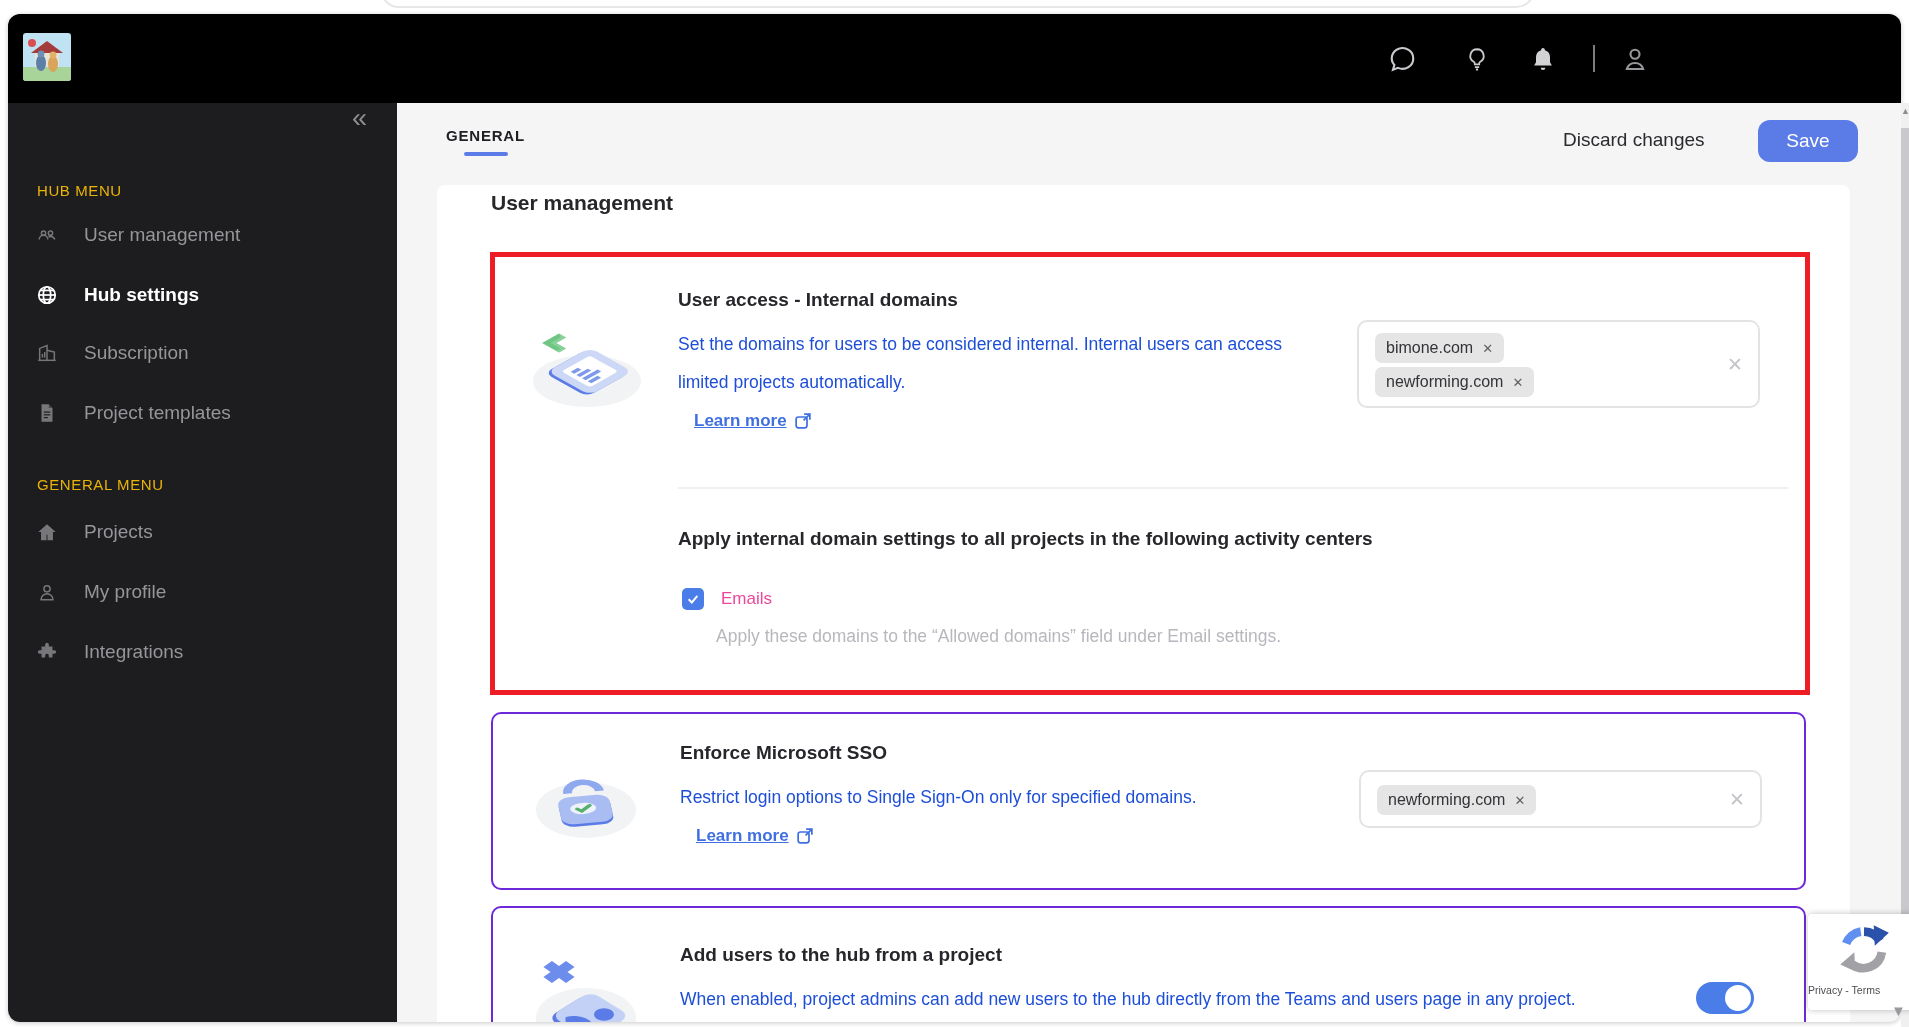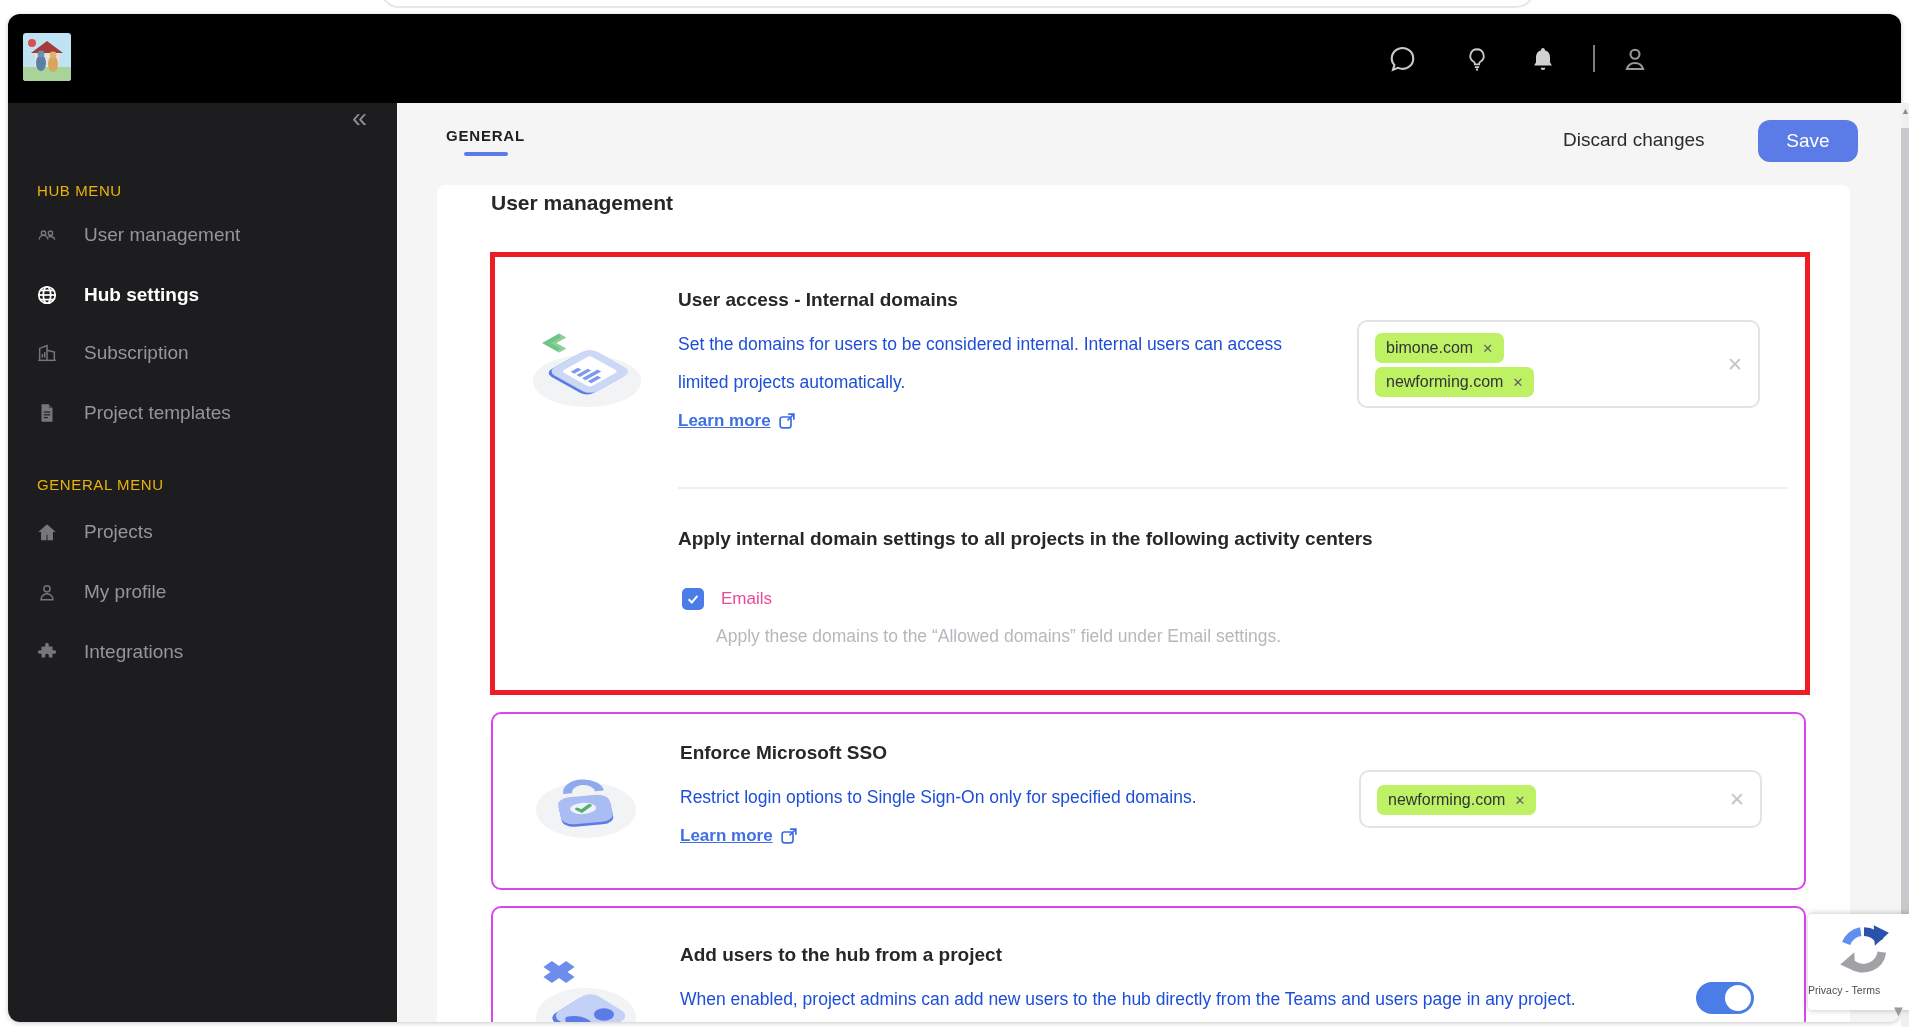--- a/index.html
+++ b/index.html
@@ -42,37 +42,37 @@
   
   .card { position:absolute; left:429px; top:171px; width:1413px; height:837px; background:#fff; border-radius:8px 8px 0 0; }
   .card-title { position:absolute; left:54px; top:6px; font-size:21px; font-weight:bold; color:#26262b; }
 
   .red-box { position:absolute; left:53px; top:67px; width:1320px; height:443px; border:5px solid #ee1c25; pointer-events:none; }
 
   .ill { position:absolute; }
   .sec-title { position:absolute; font-size:19px; font-weight:bold; color:#26262b; }
   .sec-desc { position:absolute; font-size:17.5px; color:#1d4ed8; line-height:38px; }
   .learn { position:absolute; display:flex; align-items:center; gap:8px; color:#3f6fe0; font-size:17px; font-weight:bold; cursor:pointer; }
-  .learn .ltxt { text-decoration:underline; }
+  .learn .ltxt { text-decoration:underline;margin-left:16px; }
   .learn svg { width:16px; height:16px; }
 
   .chip-field { position:absolute; background:#fff; border:2px solid #e3e3e6; border-radius:10px; }
   .chip { position:absolute; display:inline-flex; align-items:center; gap:9px; height:30px; padding:0 11px;
-    background:#bef264; border-radius:7px; font-size:16px; color:#333338; white-space:nowrap; }
+    background:#e5e5e5; border-radius:7px; font-size:16px; color:#333338; white-space:nowrap; }
   .chip .chip-x { font-size:13px; color:#606065; cursor:pointer; }
   .clear-x { position:absolute; right:15px; top:50%; transform:translateY(-50%); font-size:19px; color:#c5c5ca; cursor:pointer; }
 
   .divider { position:absolute; left:241px; top:302px; width:1110px; height:2px; background:#efeff2; }
 
   .checkbox { position:absolute; width:22px; height:22px; border-radius:5px; background:#4a7de8; display:flex; align-items:center; justify-content:center; cursor:pointer; }
   .checkbox svg { width:14px; height:14px; }
   .cb-label { position:absolute; font-size:17px; color:#ec4899; }
   .cb-help { position:absolute; font-size:17.5px; color:#b7b7bd; }
 
-  .sub-card { position:absolute; left:54px; width:1315px; background:#fff; border:2px solid #d946ef; border-radius:10px; }
+  .sub-card { position:absolute; left:54px; width:1315px; background:#fff; border:2px solid #6d28d9; border-radius:10px; }
 
   .toggle { position:absolute; width:58px; height:32px; border-radius:16px; background:#4a7de8; cursor:pointer; }
   .toggle .knob { position:absolute; right:3px; top:3px; width:26px; height:26px; border-radius:50%; background:#fff; }
 
   
   .scroll-col { position:absolute; left:1901px; top:103px; width:8px; height:924px; background:#f0f0f1; }
   .scroll-thumb { position:absolute; left:1901px; top:128px; width:8px; height:875px; background:#c9c9cd; }
   .scroll-arrow { position:absolute; color:#8d8d91; font-size:9px; line-height:1; }
 
   

